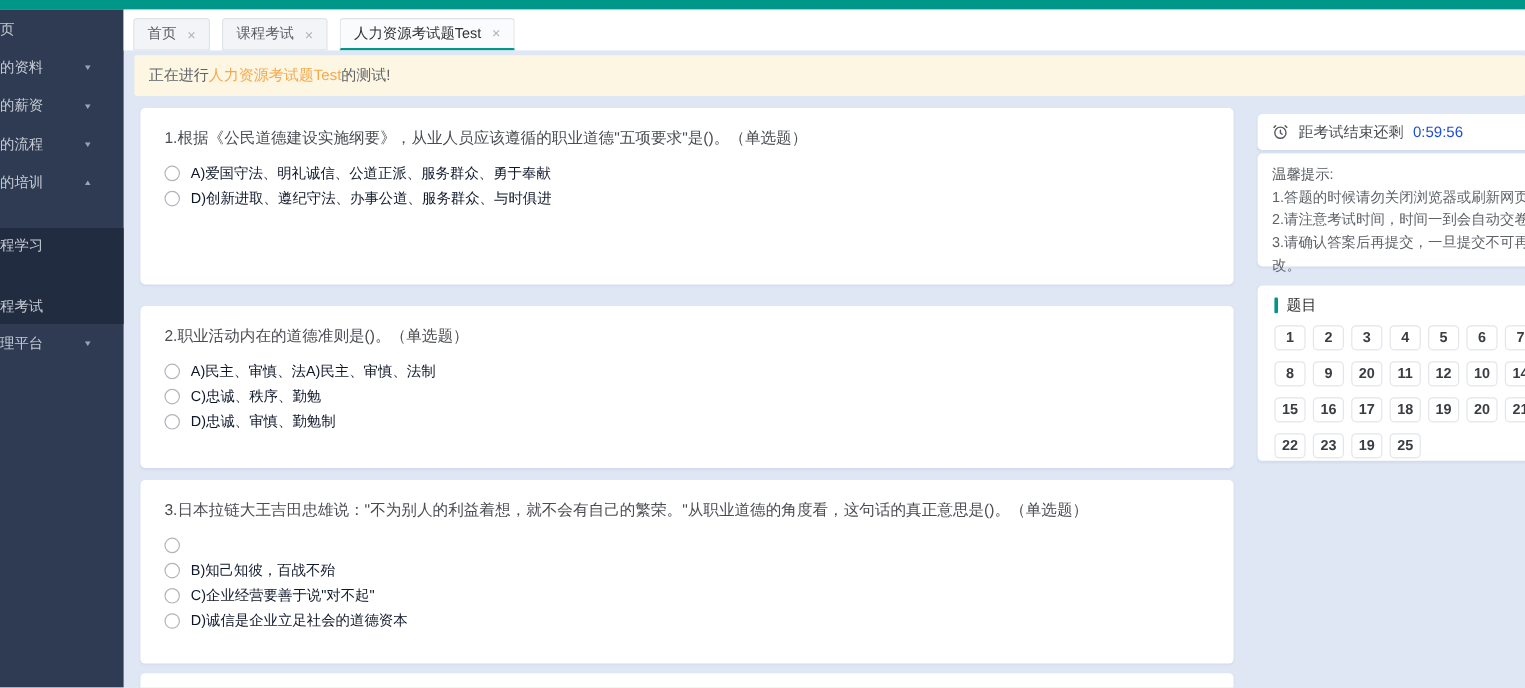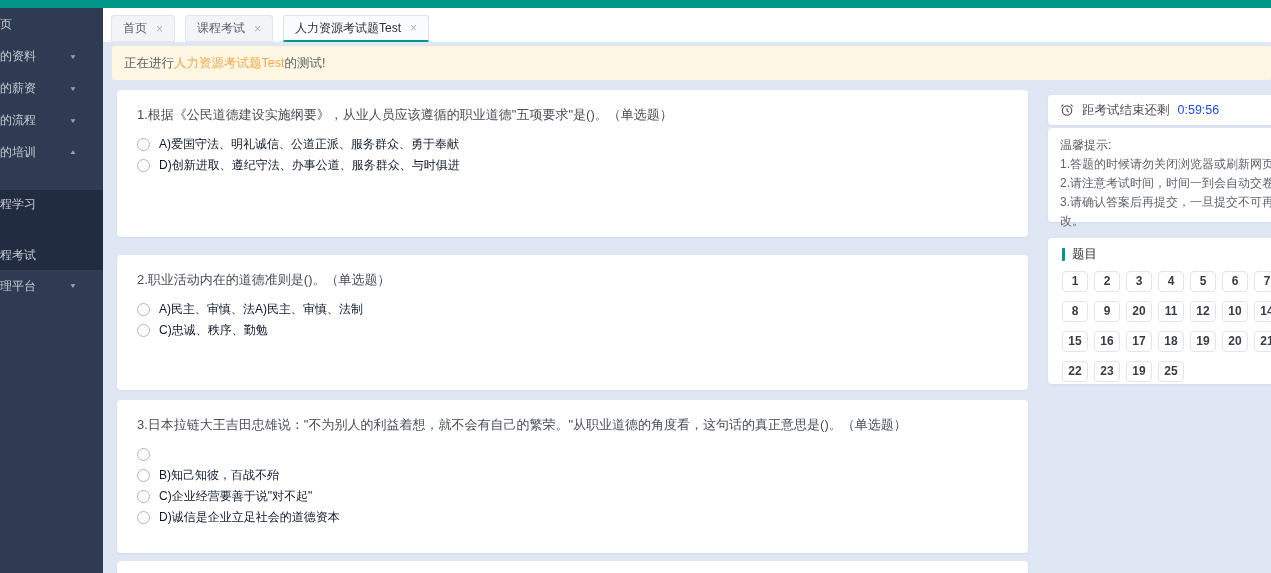--- a/index.html
+++ b/index.html
@@ -130,20 +130,24 @@
 
 <div class="card qcard q2">
   <div class="qtitle">2.职业活动内在的道德准则是()。（单选题）</div>
   <div class="option">
     <span class="radio"></span>
     <span>A)民主、审慎、法A)民主、审慎、法制</span>
   </div>
   <div class="option">
     <span class="radio"></span>
     <span>C)忠诚、秩序、勤勉</span>
+  </div>
+  <div class="option">
+    <span class="radio"></span>
+    <span>D)忠诚、审慎、勤勉制</span>
   </div>
 </div>
 
 <div class="card qcard q3">
   <div class="qtitle">3.日本拉链大王吉田忠雄说："不为别人的利益着想，就不会有自己的繁荣。"从职业道德的角度看，这句话的真正意思是()。（单选题）</div>
   <div class="option">
     <span class="radio"></span>
     <span></span>
   </div>
   <div class="option">

